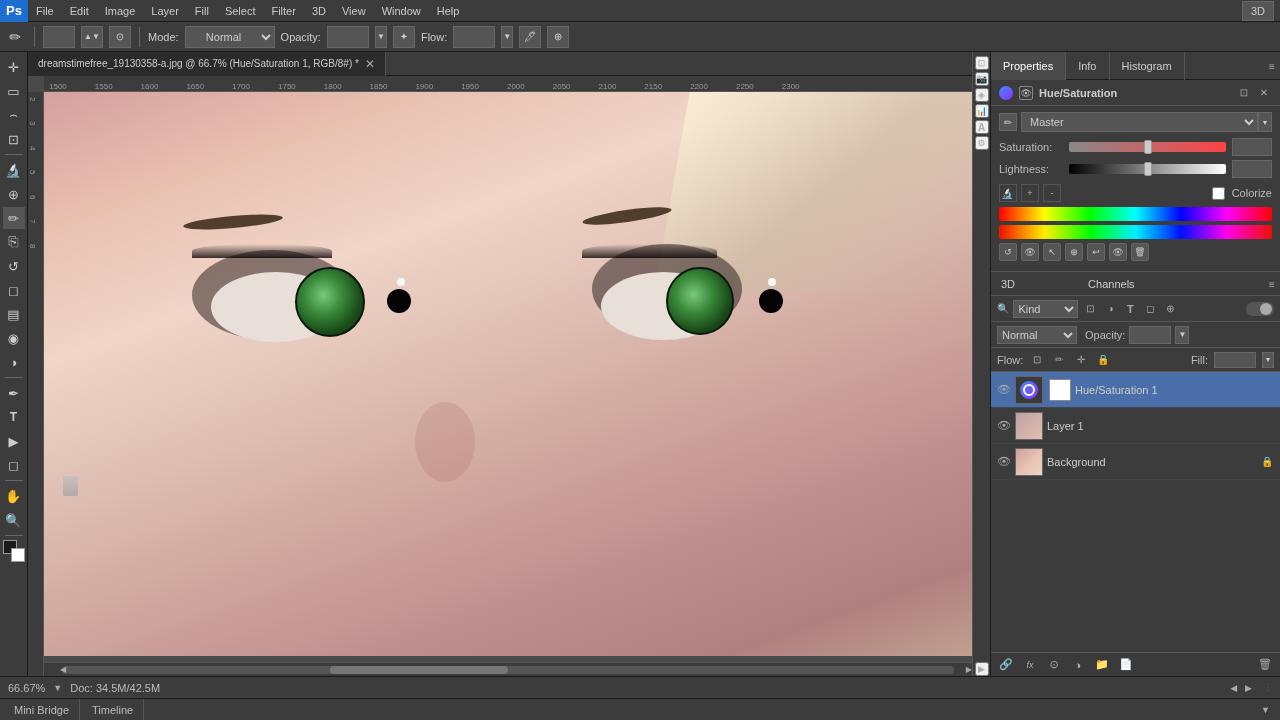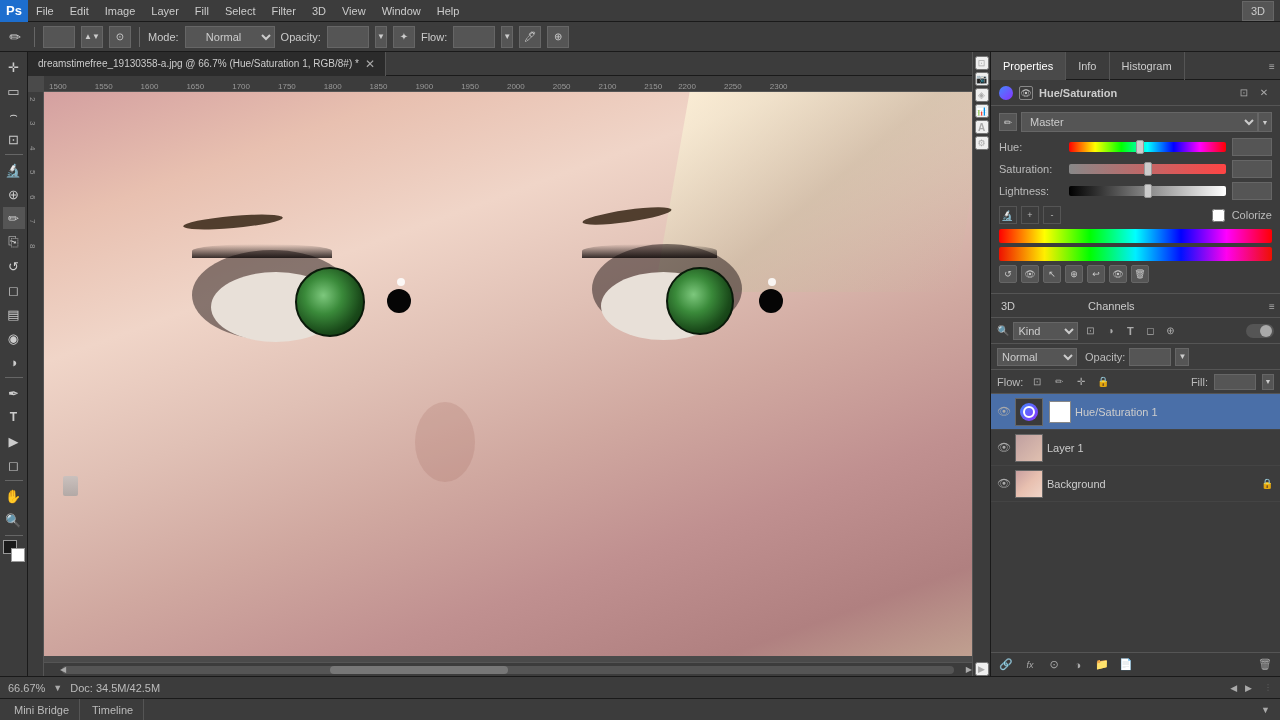--- a/index.html
+++ b/index.html
@@ -216,21 +216,21 @@
           <span class="ruler-tick" style="margin-left:28px;">1700</span>
           <span class="ruler-tick" style="margin-left:28px;">1750</span>
           <span class="ruler-tick" style="margin-left:28px;">1800</span>
           <span class="ruler-tick" style="margin-left:28px;">1850</span>
           <span class="ruler-tick" style="margin-left:28px;">1900</span>
           <span class="ruler-tick" style="margin-left:28px;">1950</span>
           <span class="ruler-tick" style="margin-left:28px;">2000</span>
           <span class="ruler-tick" style="margin-left:28px;">2050</span>
           <span class="ruler-tick" style="margin-left:28px;">2100</span>
           <span class="ruler-tick" style="margin-left:28px;">2150</span>
-          <span class="ruler-tick" style="margin-left:16px;">2200</span>
+          <span class="ruler-tick" style="margin-left:28px;">2200</span>
           <span class="ruler-tick" style="margin-left:28px;">2250</span>
           <span class="ruler-tick" style="margin-left:28px;">2300</span>
         </div>
       </div>
 
       <div id="ruler-left" style="position:absolute;left:0;top:16px;width:16px;bottom:0;background:#3c3c3c;border-right:1px solid #555;z-index:10;overflow:hidden;">
         <div style="display:flex;flex-direction:column;padding-top:0;">
           <span class="ruler-tick" style="margin-top:5px;writing-mode:vertical-lr;">2</span>
           <span class="ruler-tick" style="margin-top:20px;writing-mode:vertical-lr;">3</span>
           <span class="ruler-tick" style="margin-top:20px;writing-mode:vertical-lr;">4</span>
@@ -330,29 +330,20 @@
 
 
         <div class="props-row">
           <div style="width:18px;height:18px;background:#555;border:1px solid #666;display:flex;align-items:center;justify-content:center;cursor:pointer;font-size:10px;margin-right:4px;">✏</div>
           <select class="props-dropdown">
             <option>Master</option>
           </select>
           <div style="width:14px;height:20px;background:#555;border:1px solid #666;color:#ccc;cursor:pointer;display:flex;align-items:center;justify-content:center;font-size:7px;">▼</div>
         </div>
 
-        <div class="props-slider-row">
-          <span class="props-slider-label">Hue:</span>
-          <div class="props-slider-wrap">
-            <div class="props-slider hue-slider">
-              <div class="slider-thumb" style="left:45%;"></div>
-            </div>
-          </div>
-          <input type="text" class="props-value" style="">
-        </div>
 
         <div class="props-slider-row">
           <span class="props-slider-label">Saturation:</span>
           <div class="props-slider-wrap">
             <div class="props-slider sat-slider">
               <div class="slider-thumb" style="left:50%;"></div>
             </div>
           </div>
           <input type="text" class="props-value" style="">
         </div>

